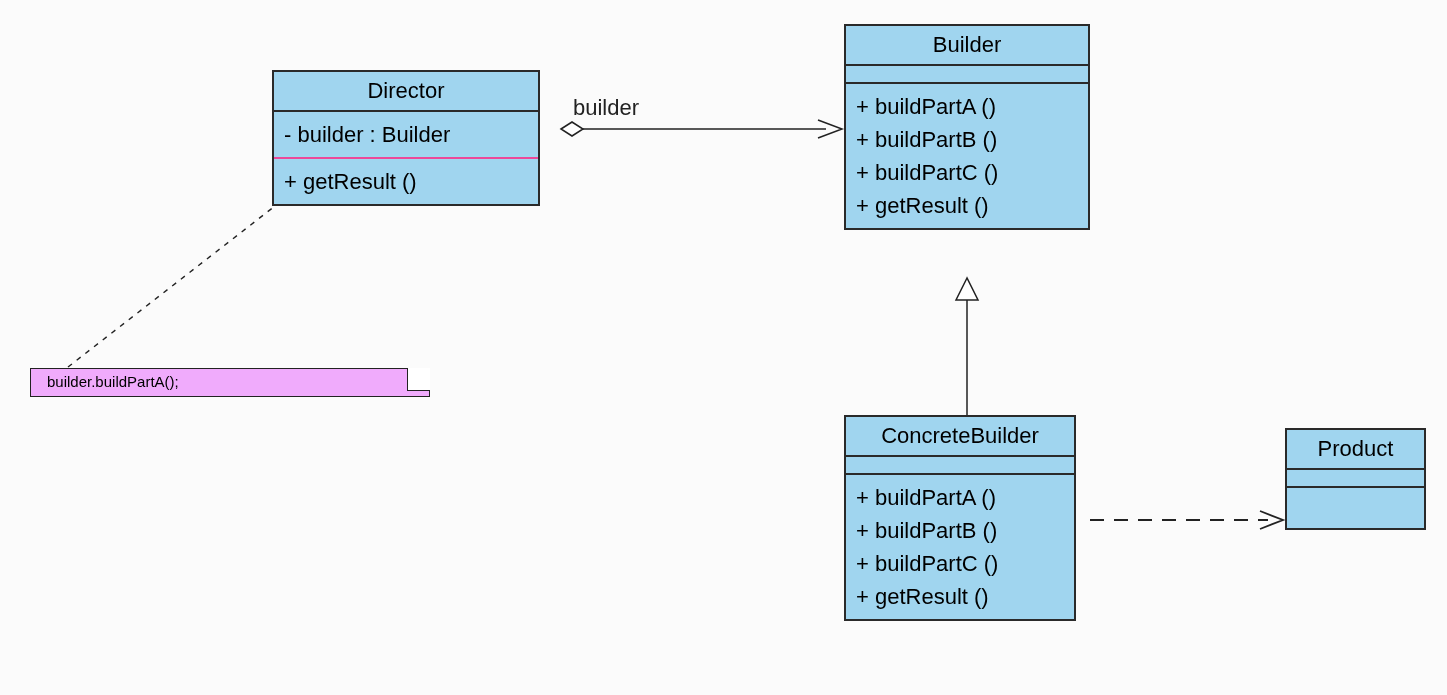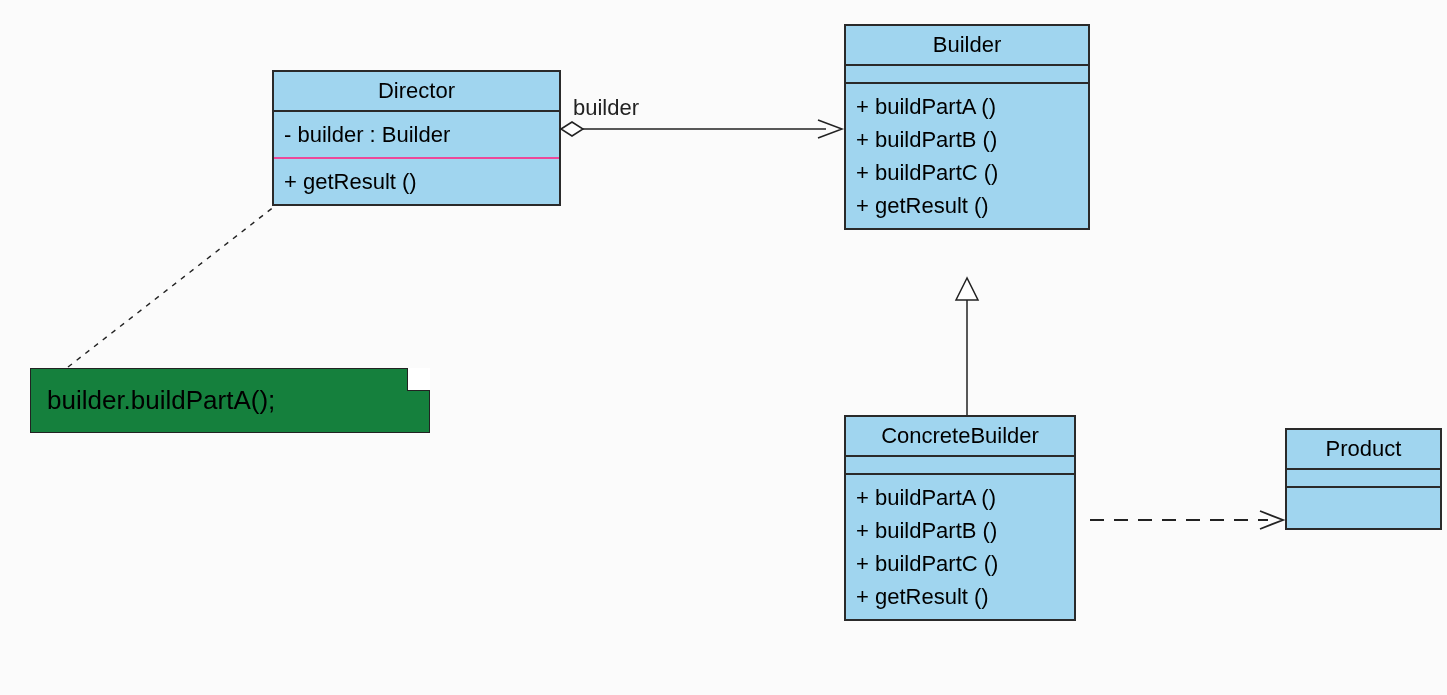--- a/index.html
+++ b/index.html
@@ -34,25 +34,25 @@
     }
     .uml-attrs {
       border-bottom: 2px solid #ec4899;
     }
     .uml-line {
       white-space: pre;
       line-height: 1.5;
     }
     .note {
       position: absolute;
-      background: #15803d;
+      background: #f0abfc;
       border: 1.5px solid #222;
       box-sizing: border-box;
-      font-size: 26px;
-      padding: 12px 16px;
+      font-size: 15px;
+      padding: 2px 16px;
       line-height: 1.35;
     }
     .note-fold {
       position: absolute;
       top: -1px;
       right: -1px;
       width: 22px;
       height: 22px;
       background: #fff;
       border-left: 1.5px solid #222;
@@ -68,21 +68,21 @@
       left: 0;
       top: 0;
       width: 1447px;
       height: 695px;
       pointer-events: none;
     }
   </style>
 </head>
 <body>
 
-<div class="uml-class" style="left:272px; top:70px; width:289px;">
+<div class="uml-class" style="left:272px; top:70px; width:268px;">
   <div class="uml-title">Director</div>
   <div class="uml-attrs">
     <div class="uml-line">- builder : Builder</div>
   </div>
   <div class="uml-ops">
     <div class="uml-line">+ getResult ()</div>
   </div>
 </div>
 
 <div class="uml-class" style="left:844px; top:24px; width:246px;">
@@ -100,21 +100,21 @@
   <div class="uml-title">ConcreteBuilder</div>
   <div class="uml-spacer"></div>
   <div class="uml-ops">
     <div class="uml-line">+ buildPartA ()</div>
     <div class="uml-line">+ buildPartB ()</div>
     <div class="uml-line">+ buildPartC ()</div>
     <div class="uml-line">+ getResult ()</div>
   </div>
 </div>
 
-<div class="uml-class" style="left:1285px; top:428px; width:157px;">
+<div class="uml-class" style="left:1285px; top:428px; width:141px;">
   <div class="uml-title">Product</div>
   <div class="uml-spacer"></div>
   <div style="height:40px;"></div>
 </div>
 
 <div class="note" style="left:30px; top:368px; width:400px;">
   <div class="note-fold"></div>
   <div class="uml-line">builder.buildPartA();</div>
 </div>
 

